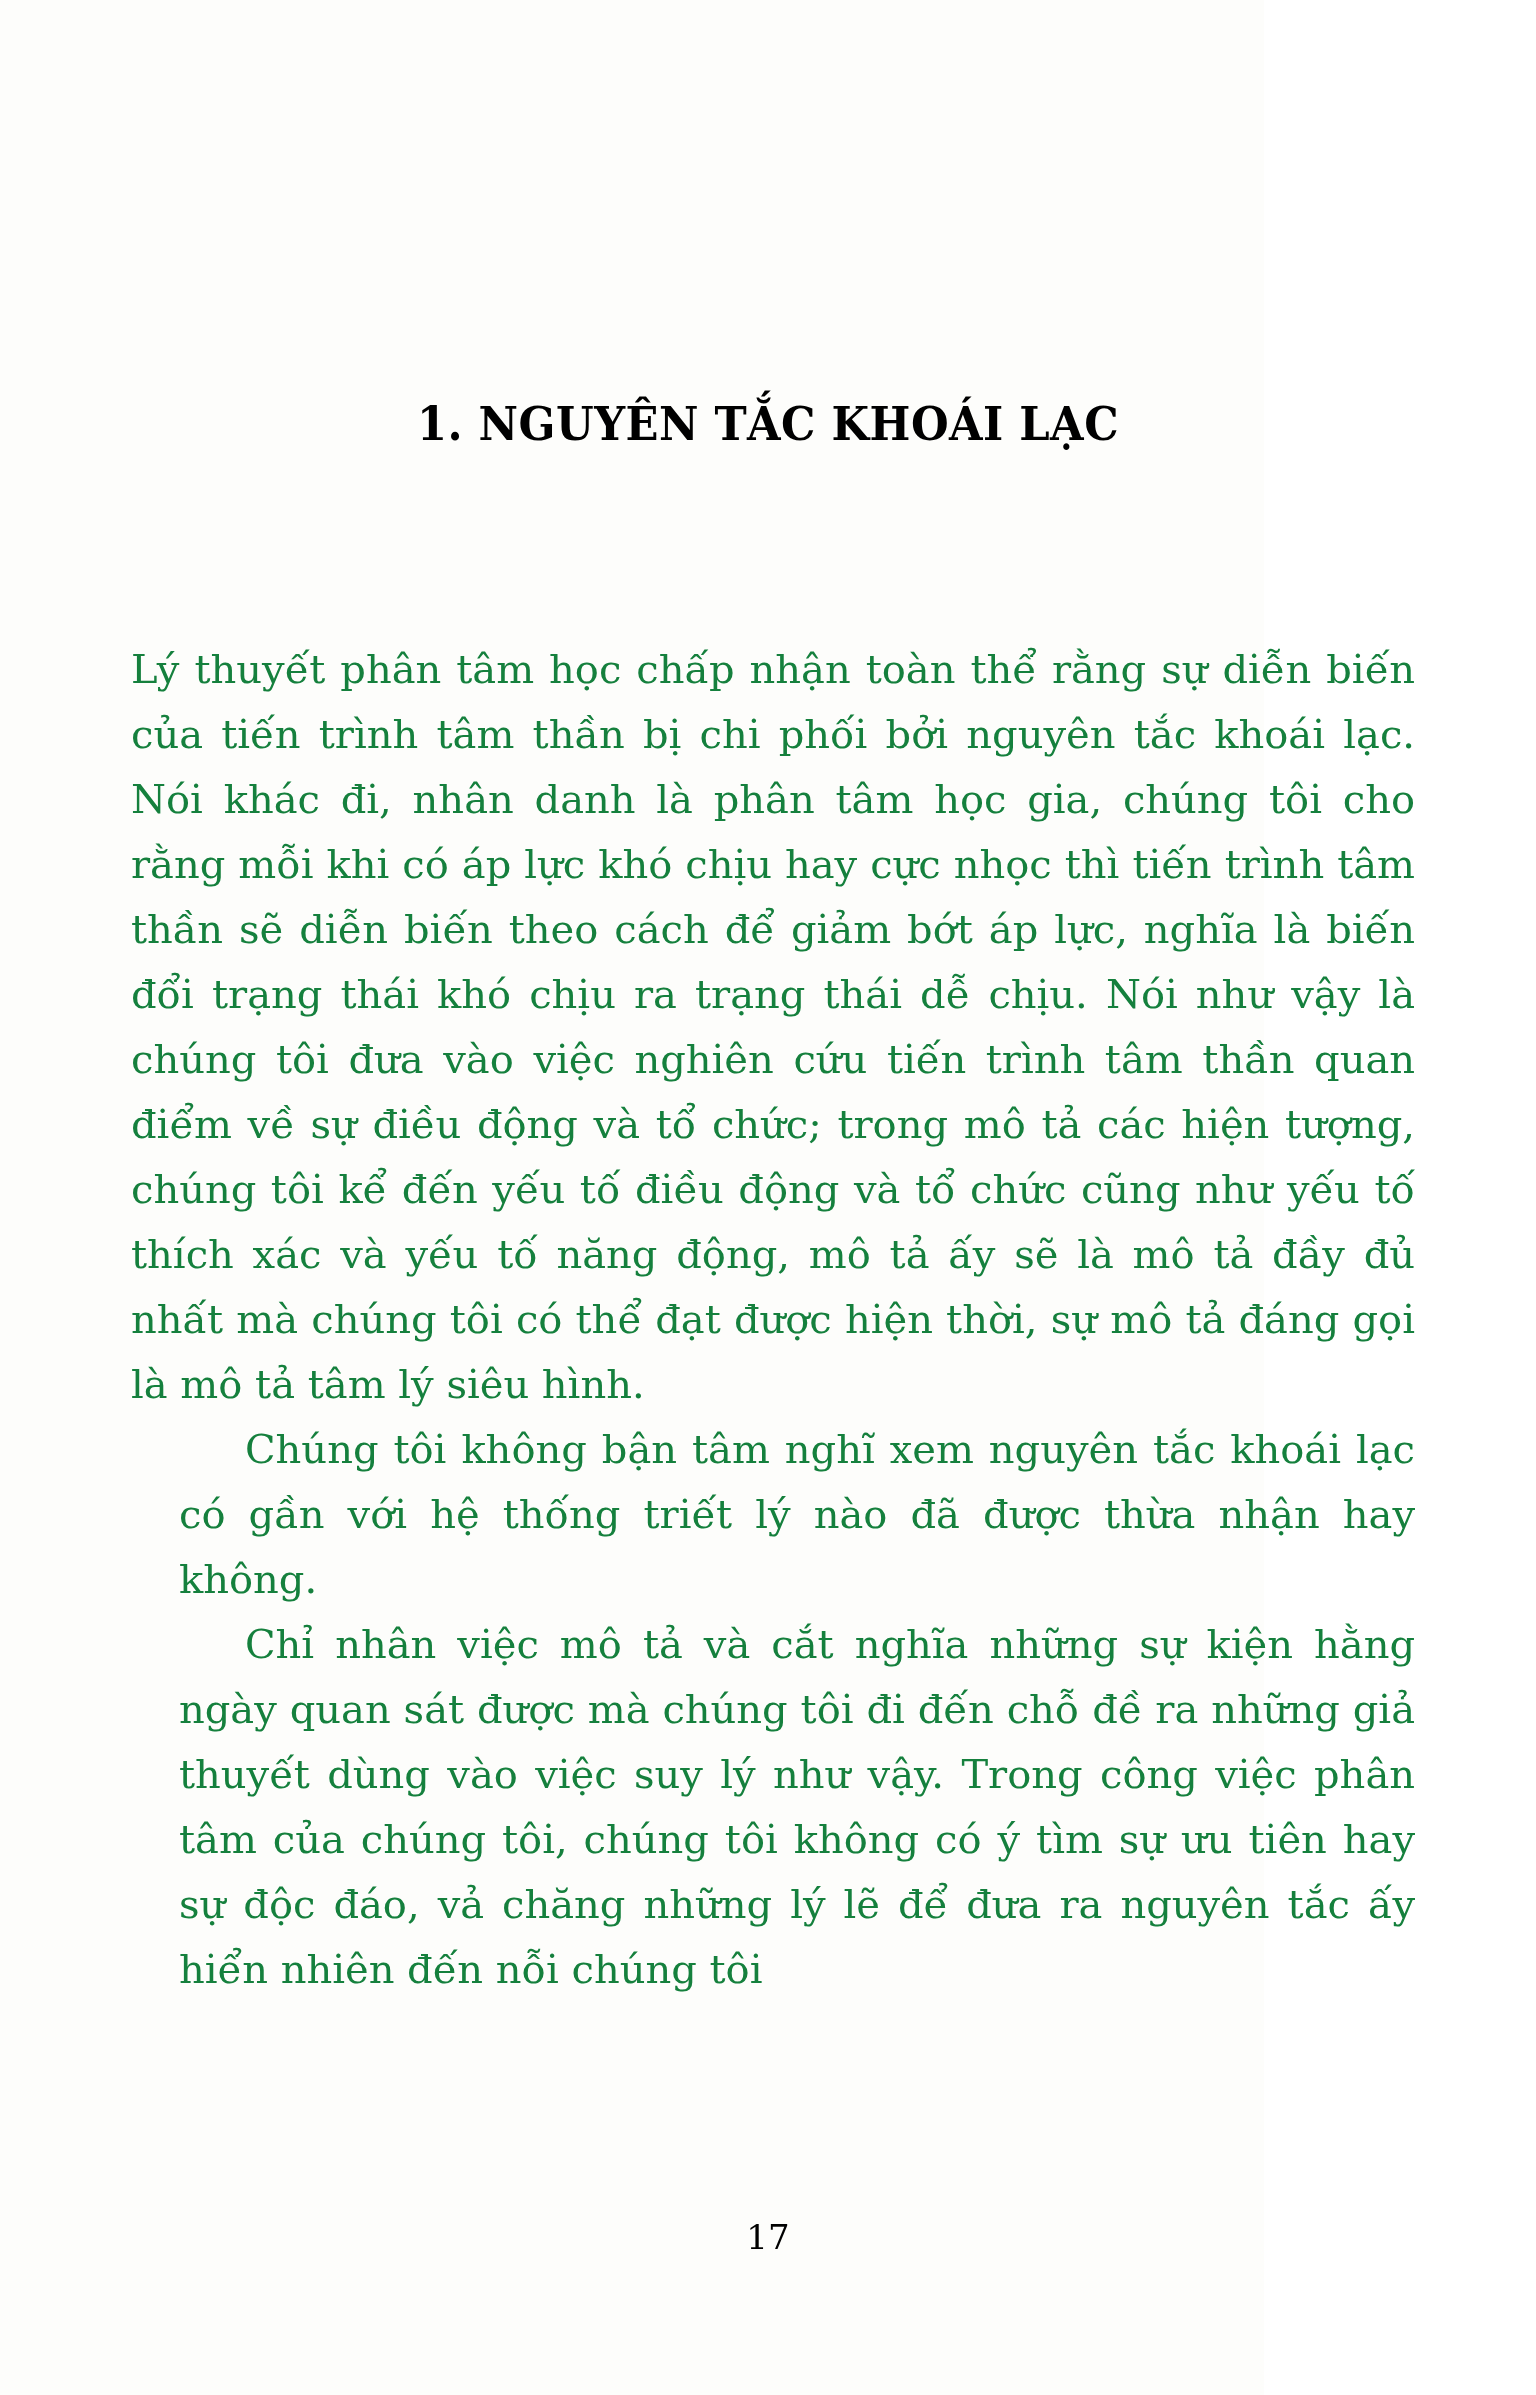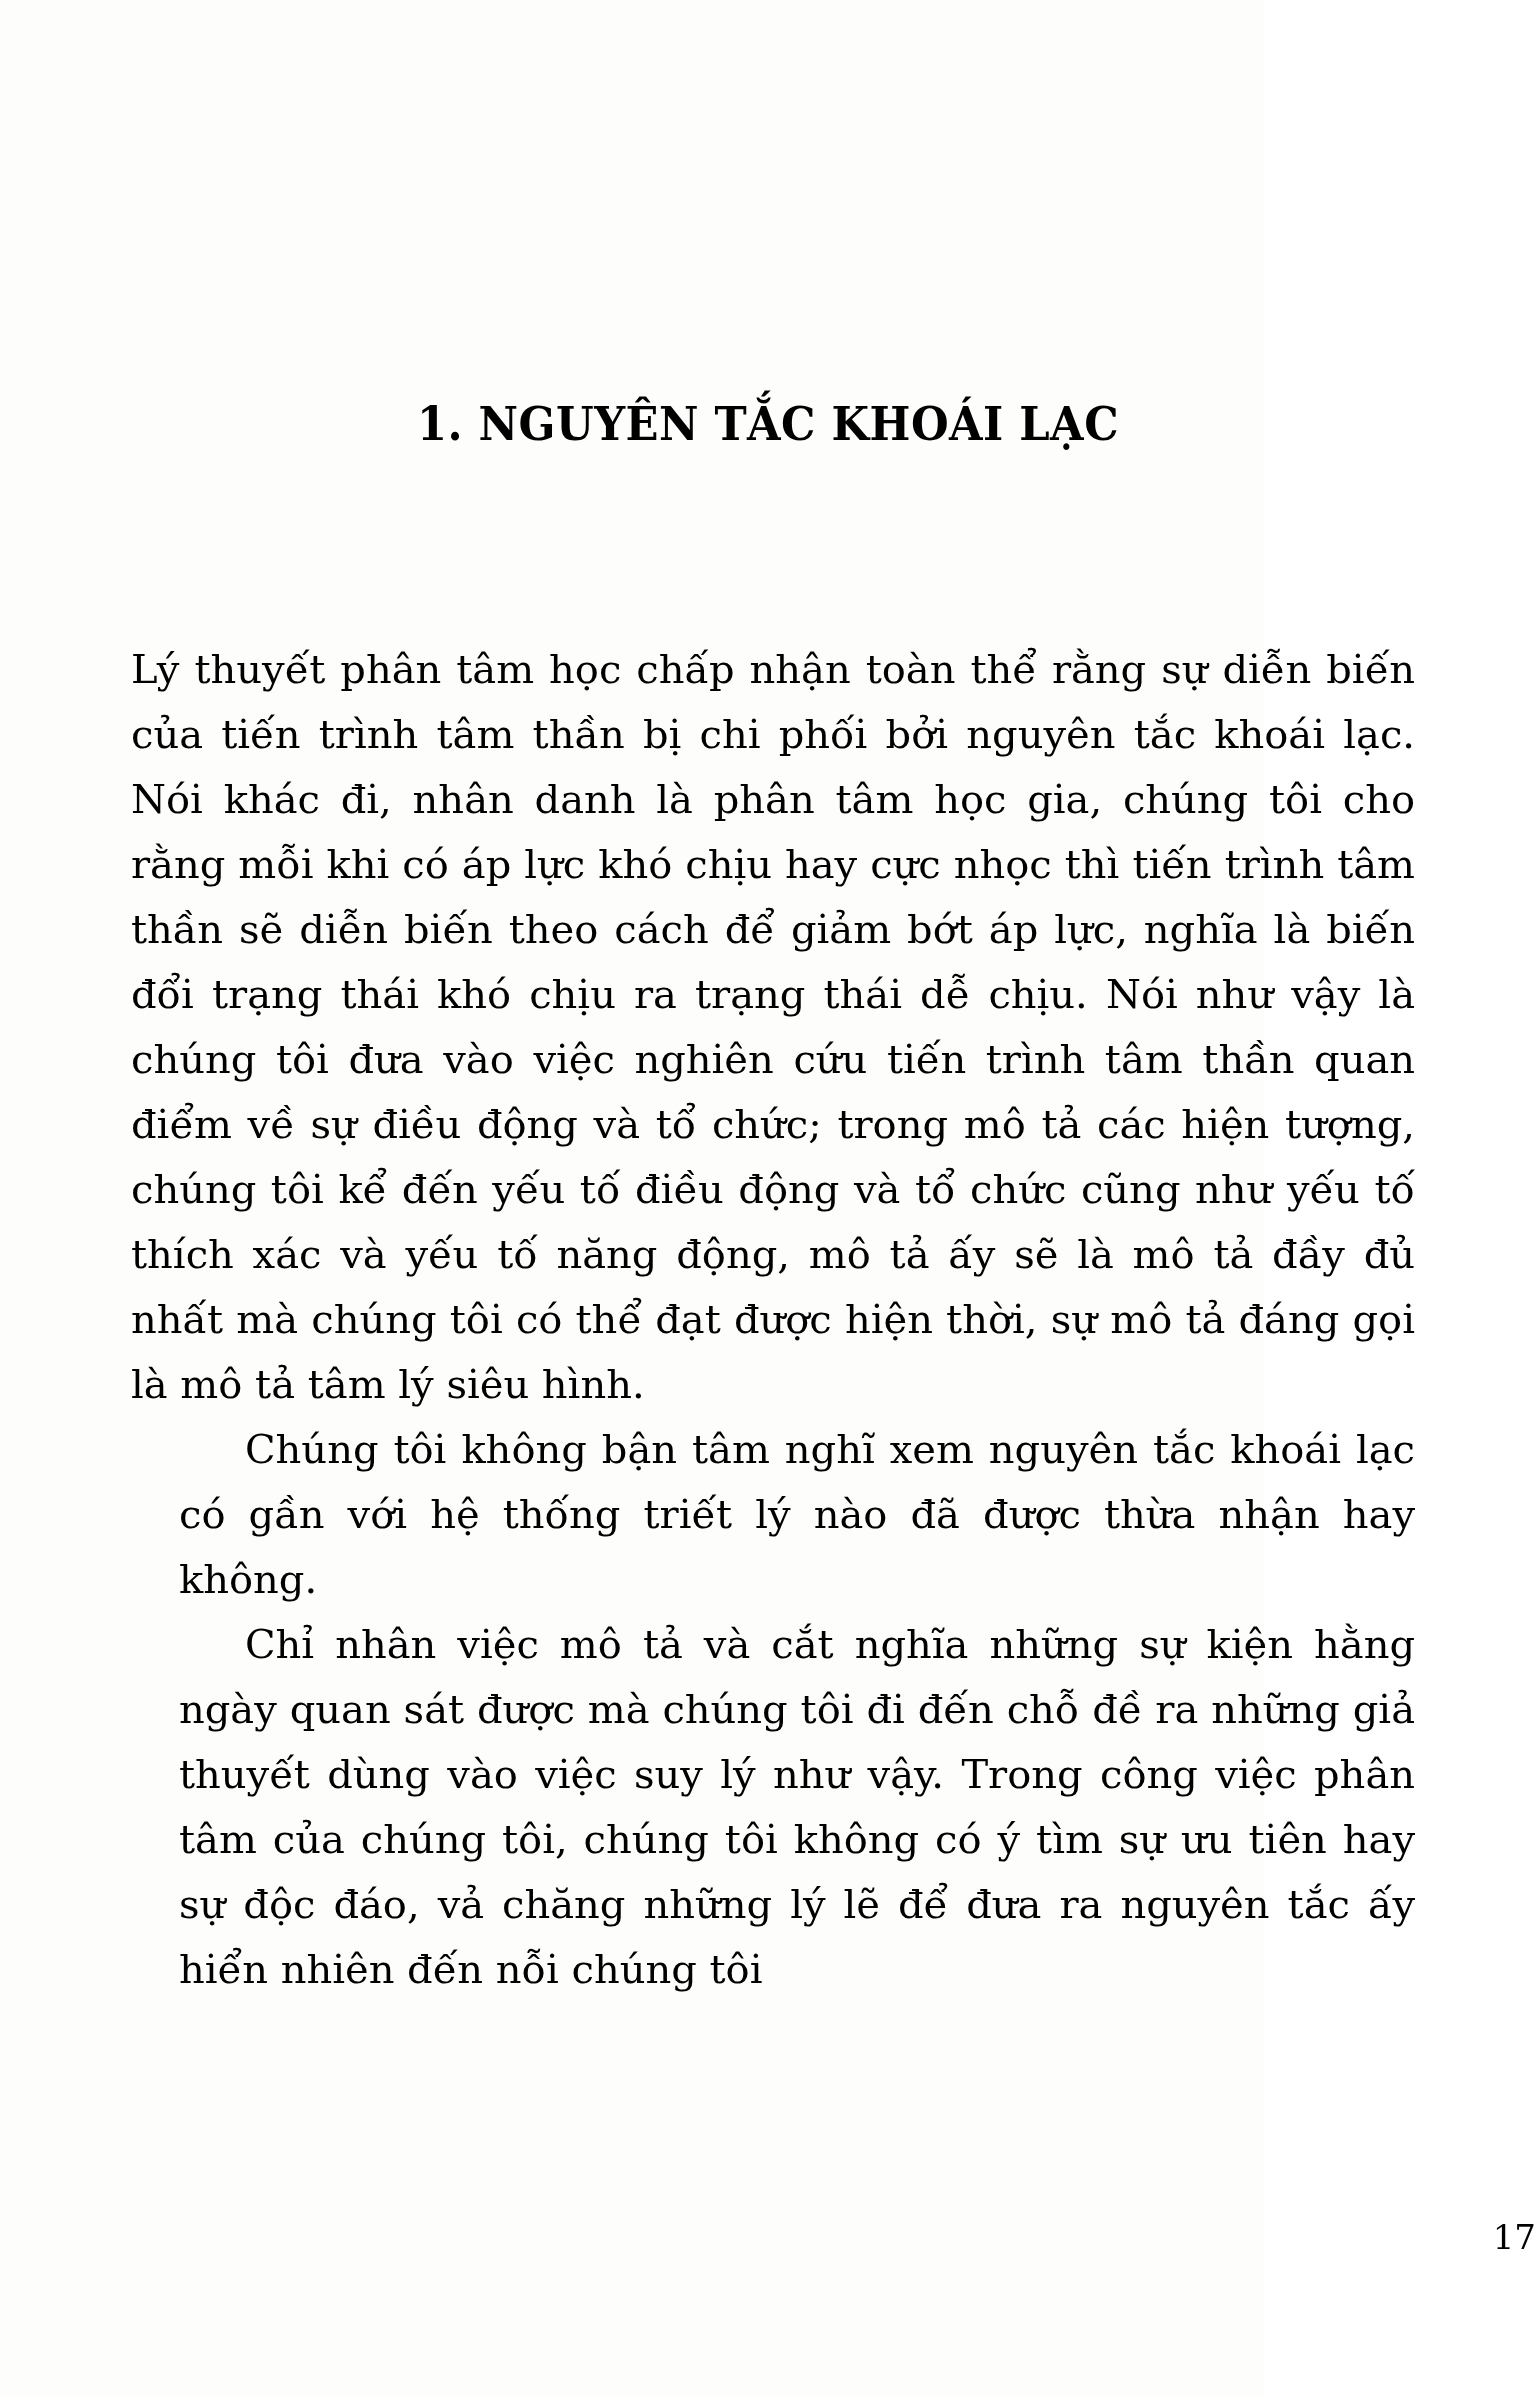--- a/index.html
+++ b/index.html
@@ -36,37 +36,37 @@
     transform: scaleX(0.94);
   }
   .body-text {
     position: absolute;
     top: 637px;
     left: 131px;
     width: 1284px;
     font-family: "DejaVu Serif", serif;
     font-size: 40px;
     line-height: 65px;
-    color: #000000;
+    color: #15803d;
     text-align: justify;
     text-justify: inter-word;
   }
   .body-text p {
     margin: 0;
   }
   .body-text p.indent {
     text-indent: 66px;
     margin-left: 48px;
   }
   .page-number {
     position: absolute;
     top: 2217px;
     left: 0;
     width: 1536px;
-    text-align: right;
+    text-align: center;
     font-family: "DejaVu Serif", serif;
     font-size: 34px;
     color: #000;
   }
 </style>
 </head>
 <body>
 
 <div class="page">
 

